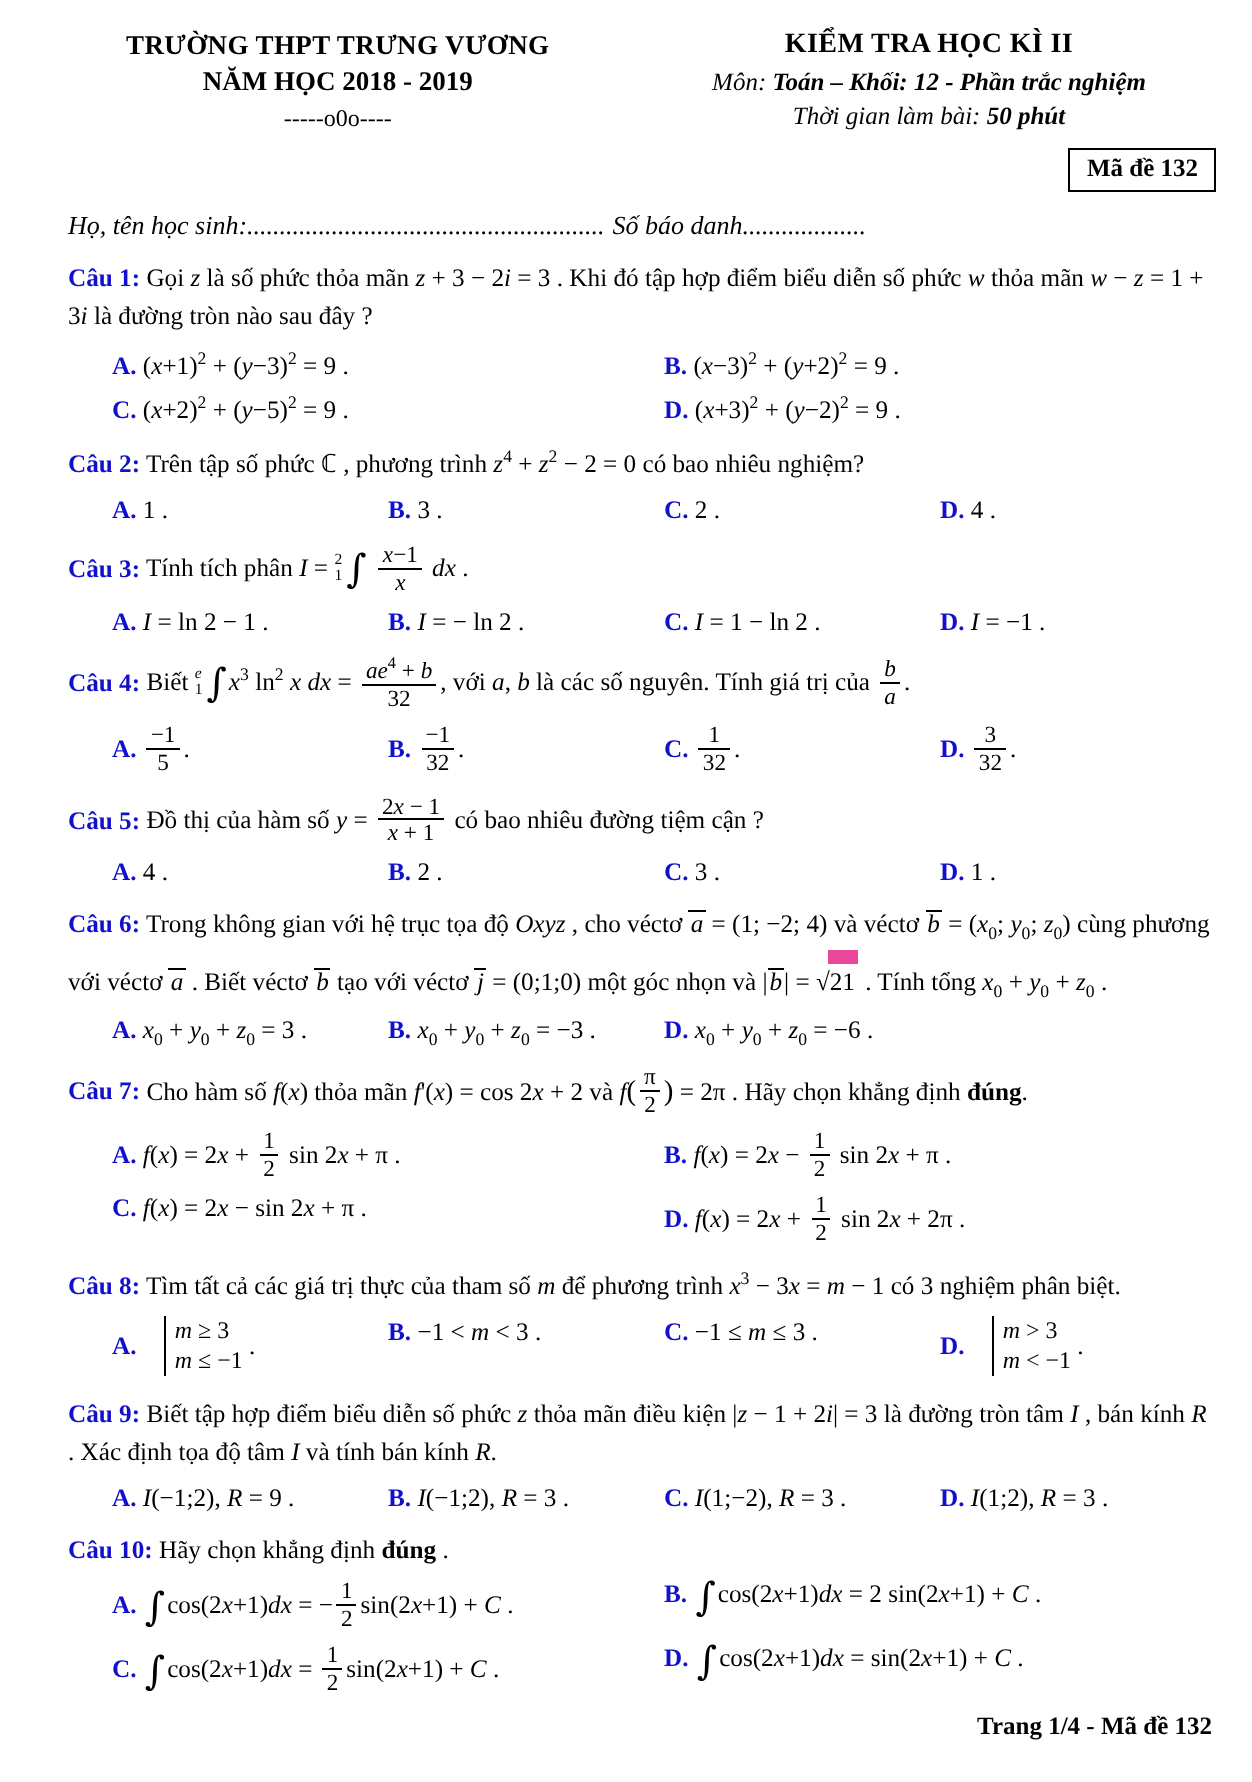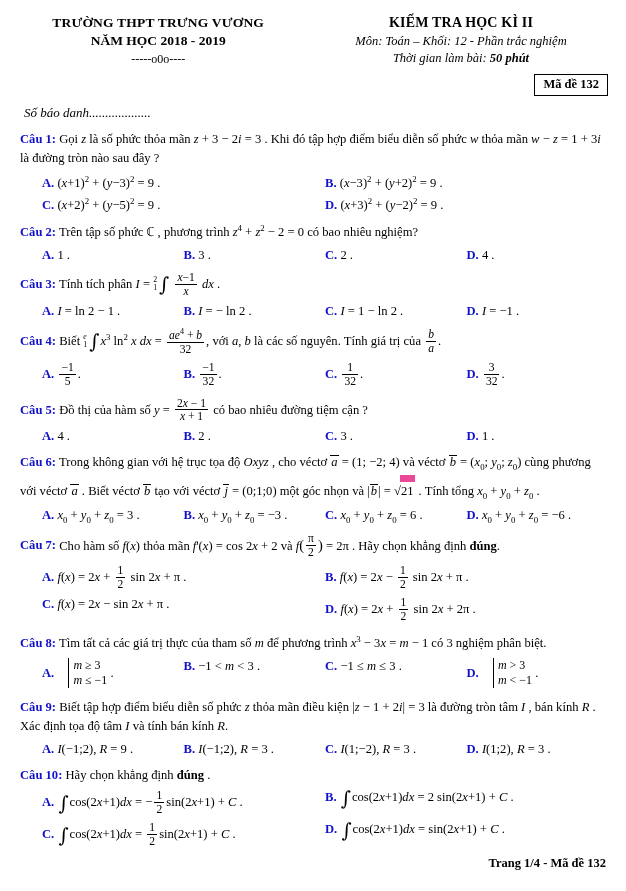--- a/index.html
+++ b/index.html
@@ -9,21 +9,21 @@
   }
   body {
     width: 626px;
     height: 891px;
     font-family: "Liberation Serif", serif;
     color: #000000;
     position: relative;
     overflow: hidden;
   }
   .page {
-    padding: 14px 18px 0 20px;
+    padding: 14px 18px 0 34px;
     box-sizing: border-box;
     width: 626px;
   }
   
   .header {
     display: flex;
     flex-direction: row;
     justify-content: space-between;
     align-items: flex-start;
   }
@@ -52,21 +52,21 @@
   }
   .exam-title {
     font-weight: bold;
     font-size: 14px;
     letter-spacing: .2px;
   }
   .subject {
     font-size: 12.5px;
     font-style: italic;
   }
-  .subject b { font-style: italic; font-weight: normal; }
+  .subject b { font-style: italic; font-weight: bold; }
   .time {
     font-size: 12.5px;
     font-style: italic;
   }
   .time b { font-weight: bold; font-style: italic; }
   .code-box {
     display: inline-block;
     border: 1px solid #000;
     padding: 2px 8px 3px 8px;
     font-weight: bold;
@@ -201,20 +201,21 @@
         <b>50 phút</b>
       </div>
     </div>
   </div>
 
   <div class="code-wrap">
     <span class="code-box">Mã đề 132</span>
   </div>
 
   <div class="student-line">
+    <span class="sl-a">Họ, tên học sinh:.......................................................</span>
     <span class="sl-b">Số báo danh...................</span>
   </div>
 
   <div class="q">
     <span class="q-label">Câu 1:</span>
     <span class="q-body">
       Gọi <i class="v">z</i> là số phức thỏa mãn <i class="v">z</i> + 3 − 2<i class="v">i</i> = 3 . Khi đó tập hợp điểm biểu diễn số phức <i class="v">w</i> thỏa mãn
       <i class="v">w</i> − <i class="v">z</i> = 1 + 3<i class="v">i</i> là đường tròn nào sau đây ?
     </span>
   </div>
@@ -345,24 +346,20 @@
   <div class="ans-row four">
     <div class="ans">
       <span class="ans-lab">A.</span>
       <i class="v">x</i><sub class="e">0</sub> + <i class="v">y</i><sub class="e">0</sub> + <i class="v">z</i><sub class="e">0</sub> = 3 .
     </div>
     <div class="ans">
       <span class="ans-lab">B.</span>
       <i class="v">x</i><sub class="e">0</sub> + <i class="v">y</i><sub class="e">0</sub> + <i class="v">z</i><sub class="e">0</sub> = −3 .
     </div>
     <div class="ans">
-      <span class="ans-lab">C.</span>
-      <i class="v">x</i><sub class="e">0</sub> + <i class="v">y</i><sub class="e">0</sub> + <i class="v">z</i><sub class="e">0</sub> = 6 .
-    </div>
-    <div class="ans">
       <span class="ans-lab">D.</span>
       <i class="v">x</i><sub class="e">0</sub> + <i class="v">y</i><sub class="e">0</sub> + <i class="v">z</i><sub class="e">0</sub> = −6 .
     </div>
   </div>
 
   <div class="q">
     <span class="q-label">Câu 7:</span>
     <span>
       Cho hàm số <i class="v">f</i>(<i class="v">x</i>) thỏa mãn <i class="v">f</i>'(<i class="v">x</i>) = cos 2<i class="v">x</i> + 2 và <i class="v">f</i><span style="font-size:1.15em">(</span><span class="frac"><span class="num">π</span><span class="den">2</span></span><span style="font-size:1.15em">)</span> = 2π . Hãy chọn khẳng định <b>đúng</b>.
     </span>

